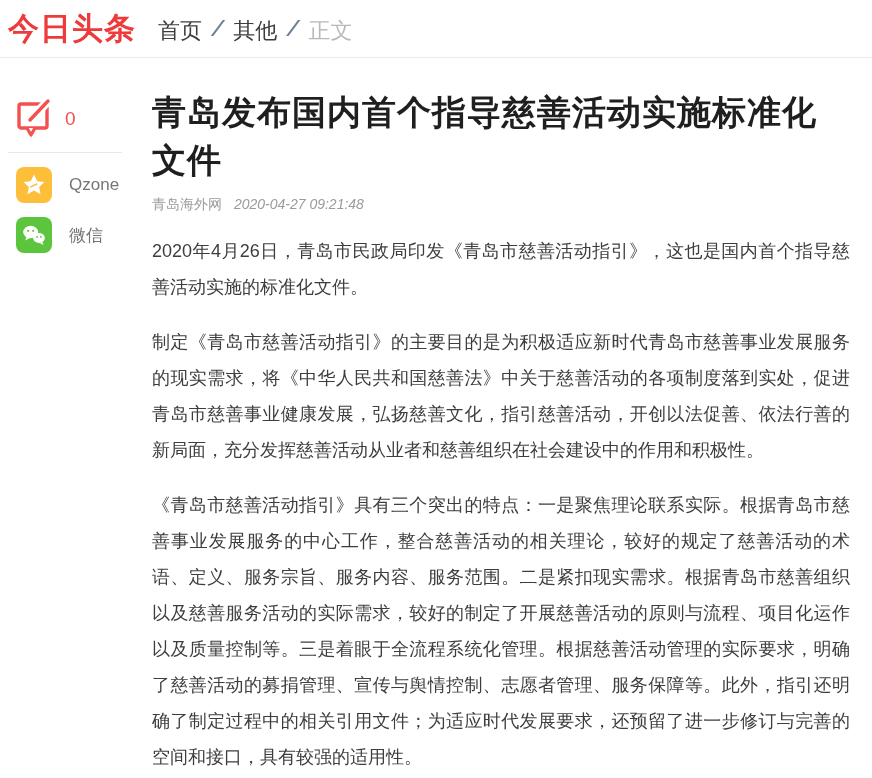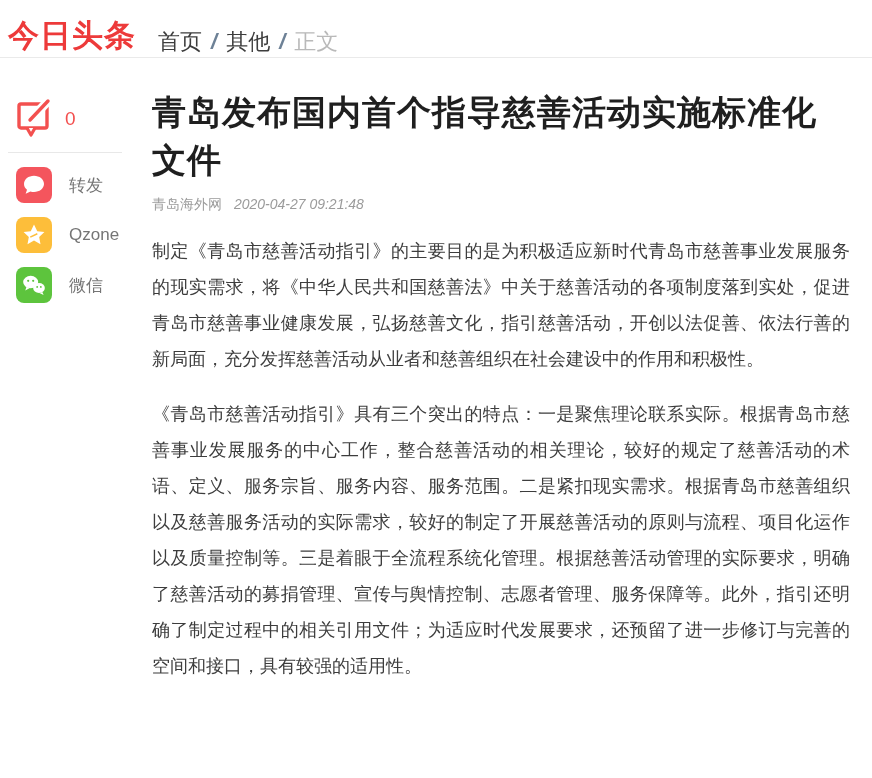--- a/index.html
+++ b/index.html
@@ -10,21 +10,22 @@
     overflow: hidden;
     font-family: "Liberation Sans", "DejaVu Sans", sans-serif;
   }
 
   
   .header {
     height: 58px;
     background: #fff;
     border-bottom: 1px solid #eaeaea;
     display: flex;
-    align-items: flex-end;
+    align-items: center;
+    font-family: Liberation Mono, monospace;
   }
   .logo {
     margin-left: 8px;
     font-size: 31px;
     font-weight: 800;
     color: #ed3a3a;
     letter-spacing: 1px;
     white-space: nowrap;
     cursor: pointer;
   }
@@ -144,28 +145,20 @@
           <line x1="14" y1="24" x2="32" y2="5" stroke="#f3504f" stroke-width="3.4" stroke-linecap="round"></line>
         </svg>
       </span>
       <span class="comment-count">0</span>
     </div>
 
     <hr class="sidebar-divider">
 
     <div class="share-list">
 
-      <div class="share-item">
-        <span class="share-icon forward">
-          <svg width="30" height="30" viewBox="0 0 36 36">
-            <path d="M18 7c6.6 0 12 4.3 12 9.7 0 5.3-5.4 9.6-12 9.6-1.5 0-2.9-.2-4.2-.6L8 28.5l1.6-4.8C7.4 21.9 6 19.4 6 16.7 6 11.3 11.4 7 18 7z" fill="#ffffff"></path>
-          </svg>
-        </span>
-        <span class="share-label">转发</span>
-      </div>
 
 
       <div class="share-item">
         <span class="share-icon qzone">
           <svg width="30" height="30" viewBox="0 0 36 36">
             <polygon points="18,5.5 21.9,13.4 30.5,14.5 24.2,20.4 25.8,29 18,24.7 10.2,29 11.8,20.4 5.5,14.5 14.1,13.4" fill="#ffffff"></polygon>
             <line x1="13.5" y1="20.5" x2="22" y2="16.5" stroke="#fdbe3a" stroke-width="1.8"></line>
           </svg>
         </span>
         <span class="share-label">Qzone</span>
@@ -192,20 +185,21 @@
 
   <div class="article">
     <h1 class="article-title">青岛发布国内首个指导慈善活动实施标准化文件</h1>
 
     <div class="article-meta">
       <span class="meta-source">青岛海外网</span>
       <span class="meta-time">2020-04-27 09:21:48</span>
     </div>
 
     <div class="article-body">
+      <p>2020年4月26日，青岛市民政局印发《青岛市慈善活动指引》，这也是国内首个指导慈善活动实施的标准化文件。</p>
       <p>制定《青岛市慈善活动指引》的主要目的是为积极适应新时代青岛市慈善事业发展服务的现实需求，将《中华人民共和国慈善法》中关于慈善活动的各项制度落到实处，促进青岛市慈善事业健康发展，弘扬慈善文化，指引慈善活动，开创以法促善、依法行善的新局面，充分发挥慈善活动从业者和慈善组织在社会建设中的作用和积极性。</p>
       <p>《青岛市慈善活动指引》具有三个突出的特点：一是聚焦理论联系实际。根据青岛市慈善事业发展服务的中心工作，整合慈善活动的相关理论，较好的规定了慈善活动的术语、定义、服务宗旨、服务内容、服务范围。二是紧扣现实需求。根据青岛市慈善组织以及慈善服务活动的实际需求，较好的制定了开展慈善活动的原则与流程、项目化运作以及质量控制等。三是着眼于全流程系统化管理。根据慈善活动管理的实际要求，明确了慈善活动的募捐管理、宣传与舆情控制、志愿者管理、服务保障等。此外，指引还明确了制定过程中的相关引用文件；为适应时代发展要求，还预留了进一步修订与完善的空间和接口，具有较强的适用性。</p>
 
     </div>
 
   </div>
 
 </div>
 
 </body></html>

